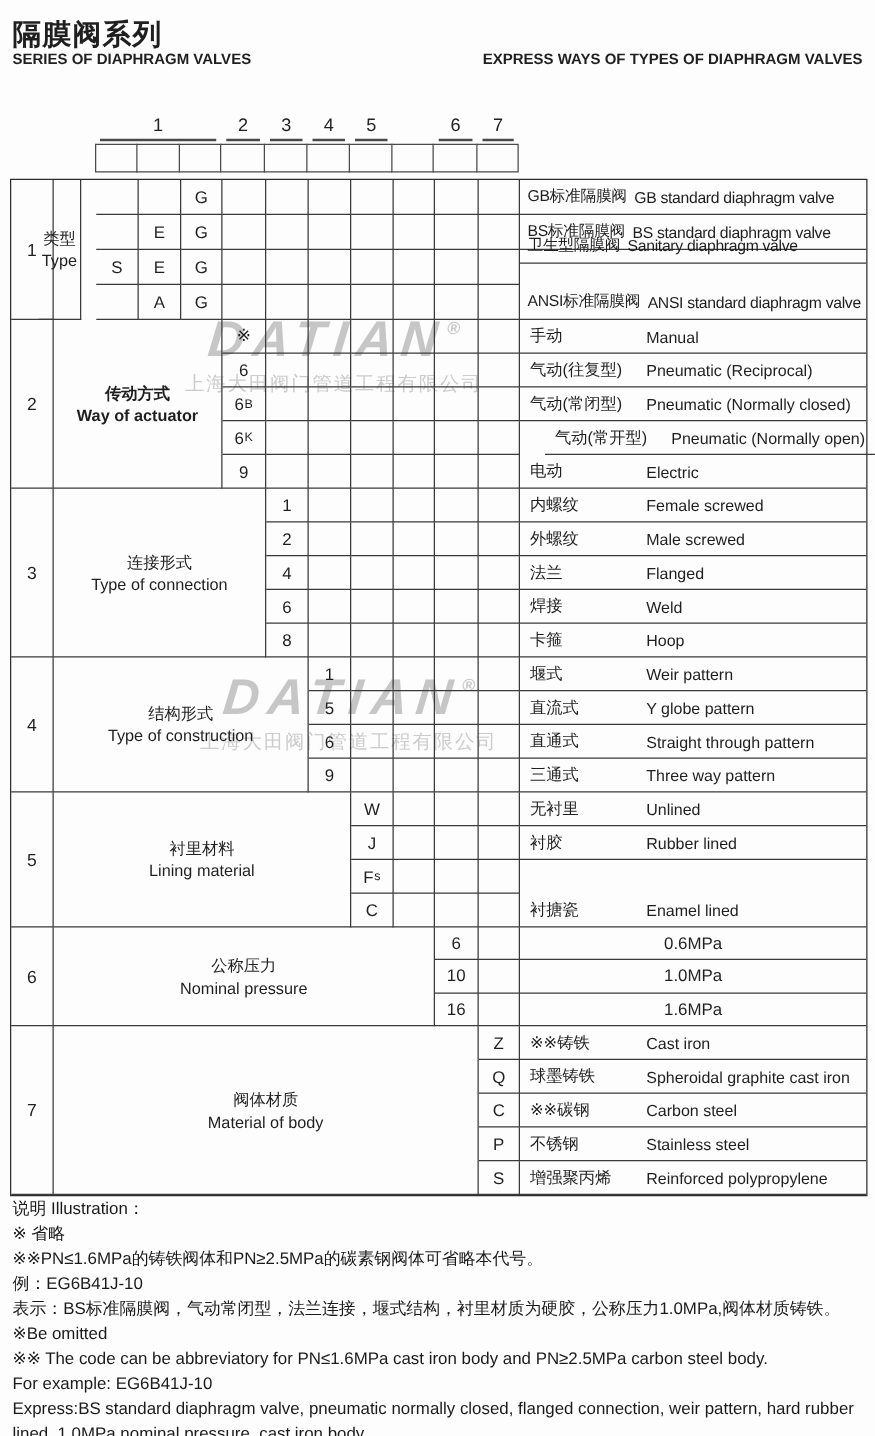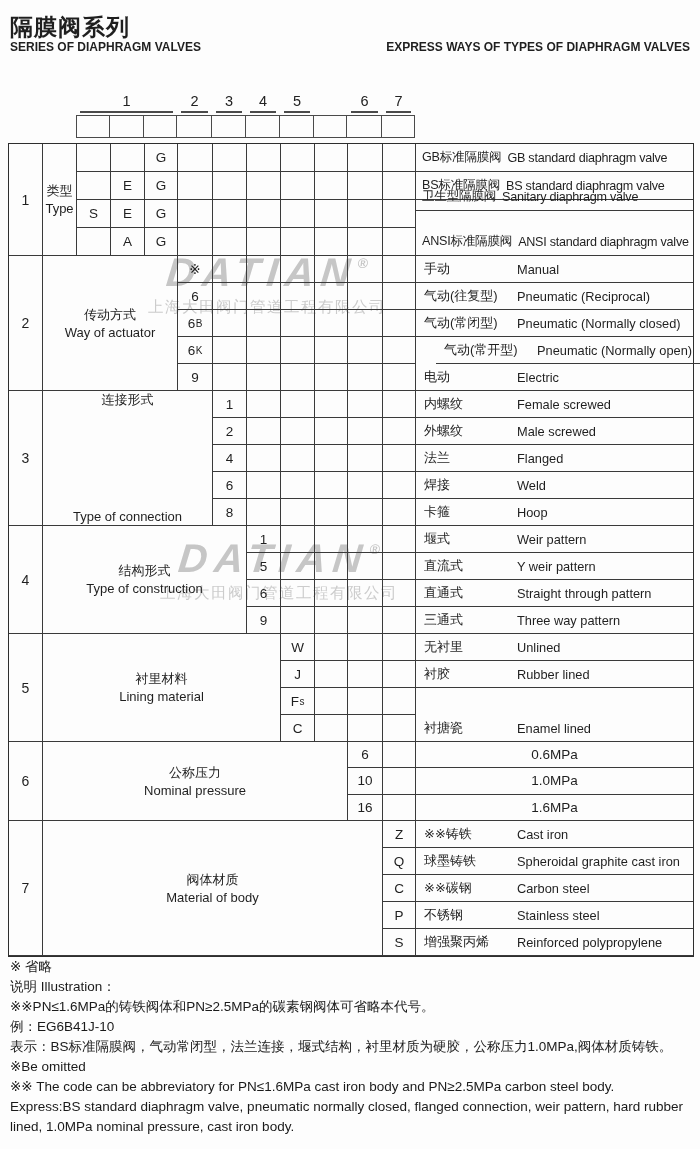--- a/index.html
+++ b/index.html
@@ -84,21 +84,21 @@
       <div class="dg-pos" style="left: 250px; top: 93px; width: 26px; height: 18px; position: absolute;">4</div>
       <div class="dg-pos" style="left: 284px; top: 93px; width: 26px; height: 18px; position: absolute;">5</div>
       <div class="dg-pos" style="left: 351px; top: 93px; width: 27px; height: 18px; position: absolute;">6</div>
       <div class="dg-pos" style="left: 386px; top: 93px; width: 25px; height: 18px; position: absolute;">7</div>
     </div>
 
   <div id="tbl" style="left: 8px; top: 143px; width: 684px; height: 812px; position: absolute;">
       <div class="cell num-cell" style="left: 0px; top: 0px; width: 34px; height: 112px; position: absolute;">
         <span>1</span>
       </div>
-      <div class="cell label-cell" style="left: 34px; top: 0px; width: 34px; height: 112px; position: absolute;">
+      <div class="cell label-cell" style="left: 22px; top: 0px; width: 34px; height: 112px; position: absolute;">
         <div class="label-zh">类型</div>
         <div class="label-en">Type</div>
       </div>
       <div class="cell code-cell" style="left: 68px; top: 0px; width: 34px; height: 28px; position: absolute;">
         <span></span>
       </div>
       <div class="cell code-cell" style="left: 102px; top: 0px; width: 34px; height: 28px; position: absolute;">
         <span></span>
       </div>
       <div class="cell code-cell" style="left: 136px; top: 0px; width: 33px; height: 28px; position: absolute;">
@@ -183,21 +183,21 @@
       <div class="cell noright desc-cell" style="left: 407px; top: 84px; width: 277px; height: 28px; position: absolute;">
         <div class="d-inline">
           <span>ANSI标准隔膜阀</span>
           <span class="gap"></span>
           <span>ANSI standard diaphragm valve</span>
         </div>
       </div>
       <div class="cell num-cell" style="left: 0px; top: 112px; width: 34px; height: 135px; position: absolute;">
         <span>2</span>
       </div>
-      <div class="cell label-cell" style="left: 34px; top: 112px; width: 135px; height: 135px; position: absolute;">
+      <div class="cell label-cell" style="left: 34px; top: 112px; width: 135px; height: 135px; position: absolute; font-weight: bold;">
         <div class="label-zh">传动方式</div>
         <div class="label-en">Way of actuator</div>
       </div>
       <div class="cell code-cell" style="left: 169px; top: 112px; width: 35px; height: 27px; position: absolute;">
         <span>※</span>
       </div>
       <div class="cell" style="left: 204px; top: 112px; width: 34px; height: 27px; position: absolute;"></div>
       <div class="cell" style="left: 238px; top: 112px; width: 34px; height: 27px; position: absolute;"></div>
       <div class="cell" style="left: 272px; top: 112px; width: 34px; height: 27px; position: absolute;"></div>
       <div class="cell" style="left: 306px; top: 112px; width: 33px; height: 27px; position: absolute;"></div>
@@ -257,21 +257,21 @@
       <div class="cell" style="left: 306px; top: 220px; width: 33px; height: 27px; position: absolute;"></div>
       <div class="cell" style="left: 339px; top: 220px; width: 35px; height: 27px; position: absolute;"></div>
       <div class="cell" style="left: 374px; top: 220px; width: 33px; height: 27px; position: absolute;"></div>
       <div class="cell noright desc-cell" style="left: 407px; top: 220px; width: 277px; height: 27px; position: absolute;">
         <div class="d-zh">电动</div>
         <div class="d-en">Electric</div>
       </div>
       <div class="cell num-cell" style="left: 0px; top: 247px; width: 34px; height: 135px; position: absolute;">
         <span>3</span>
       </div>
-      <div class="cell label-cell" style="left: 34px; top: 247px; width: 170px; height: 135px; position: absolute; justify-content: space-between;">
+      <div class="cell label-cell" style="left: 34px; top: 247px; width: 170px; height: 135px; position: absolute;">
         <div class="label-zh">连接形式</div>
         <div class="label-en">Type of connection</div>
       </div>
       <div class="cell code-cell" style="left: 204px; top: 247px; width: 34px; height: 27px; position: absolute;">
         <span>1</span>
       </div>
       <div class="cell" style="left: 238px; top: 247px; width: 34px; height: 27px; position: absolute;"></div>
       <div class="cell" style="left: 272px; top: 247px; width: 34px; height: 27px; position: absolute;"></div>
       <div class="cell" style="left: 306px; top: 247px; width: 33px; height: 27px; position: absolute;"></div>
       <div class="cell" style="left: 339px; top: 247px; width: 35px; height: 27px; position: absolute;"></div>
@@ -348,21 +348,21 @@
       </div>
       <div class="cell code-cell" style="left: 238px; top: 409px; width: 34px; height: 27px; position: absolute;">
         <span>5</span>
       </div>
       <div class="cell" style="left: 272px; top: 409px; width: 34px; height: 27px; position: absolute;"></div>
       <div class="cell" style="left: 306px; top: 409px; width: 33px; height: 27px; position: absolute;"></div>
       <div class="cell" style="left: 339px; top: 409px; width: 35px; height: 27px; position: absolute;"></div>
       <div class="cell" style="left: 374px; top: 409px; width: 33px; height: 27px; position: absolute;"></div>
       <div class="cell noright desc-cell" style="left: 407px; top: 409px; width: 277px; height: 27px; position: absolute;">
         <div class="d-zh">直流式</div>
-        <div class="d-en">Y weir pattern</div>
+        <div class="d-en">Y globe pattern</div>
       </div>
       <div class="cell code-cell" style="left: 238px; top: 436px; width: 34px; height: 27px; position: absolute;">
         <span>6</span>
       </div>
       <div class="cell" style="left: 272px; top: 436px; width: 34px; height: 27px; position: absolute;"></div>
       <div class="cell" style="left: 306px; top: 436px; width: 33px; height: 27px; position: absolute;"></div>
       <div class="cell" style="left: 339px; top: 436px; width: 35px; height: 27px; position: absolute;"></div>
       <div class="cell" style="left: 374px; top: 436px; width: 33px; height: 27px; position: absolute;"></div>
       <div class="cell noright desc-cell" style="left: 407px; top: 436px; width: 277px; height: 27px; position: absolute;">
         <div class="d-zh">直通式</div>
@@ -489,22 +489,23 @@
       <div class="cell code-cell" style="left: 374px; top: 785px; width: 33px; height: 27px; position: absolute;">
         <span>S</span>
       </div>
       <div class="cell noright desc-cell" style="left: 407px; top: 785px; width: 277px; height: 27px; position: absolute;">
         <div class="d-zh">增强聚丙烯</div>
         <div class="d-en">Reinforced polypropylene</div>
       </div>
     </div>
 
   <div id="notes">
+      <p>说明 Illustration：</p>
       <p>※ 省略</p>
-      <p>说明 Illustration：</p>
       <p>※※PN≤1.6MPa的铸铁阀体和PN≥2.5MPa的碳素钢阀体可省略本代号。</p>
       <p>例：EG6B41J-10</p>
       <p>表示：BS标准隔膜阀，气动常闭型，法兰连接，堰式结构，衬里材质为硬胶，公称压力1.0MPa,阀体材质铸铁。</p>
       <p>※Be omitted</p>
       <p>※※ The code can be abbreviatory for PN≤1.6MPa cast iron body and PN≥2.5MPa carbon steel body.</p>
+      <p>For example: EG6B41J-10</p>
       <p>Express:BS standard diaphragm valve, pneumatic normally closed, flanged connection, weir pattern, hard rubber lined, 1.0MPa nominal pressure, cast iron body.</p>
     </div>
 </div>
 
 </body></html>

